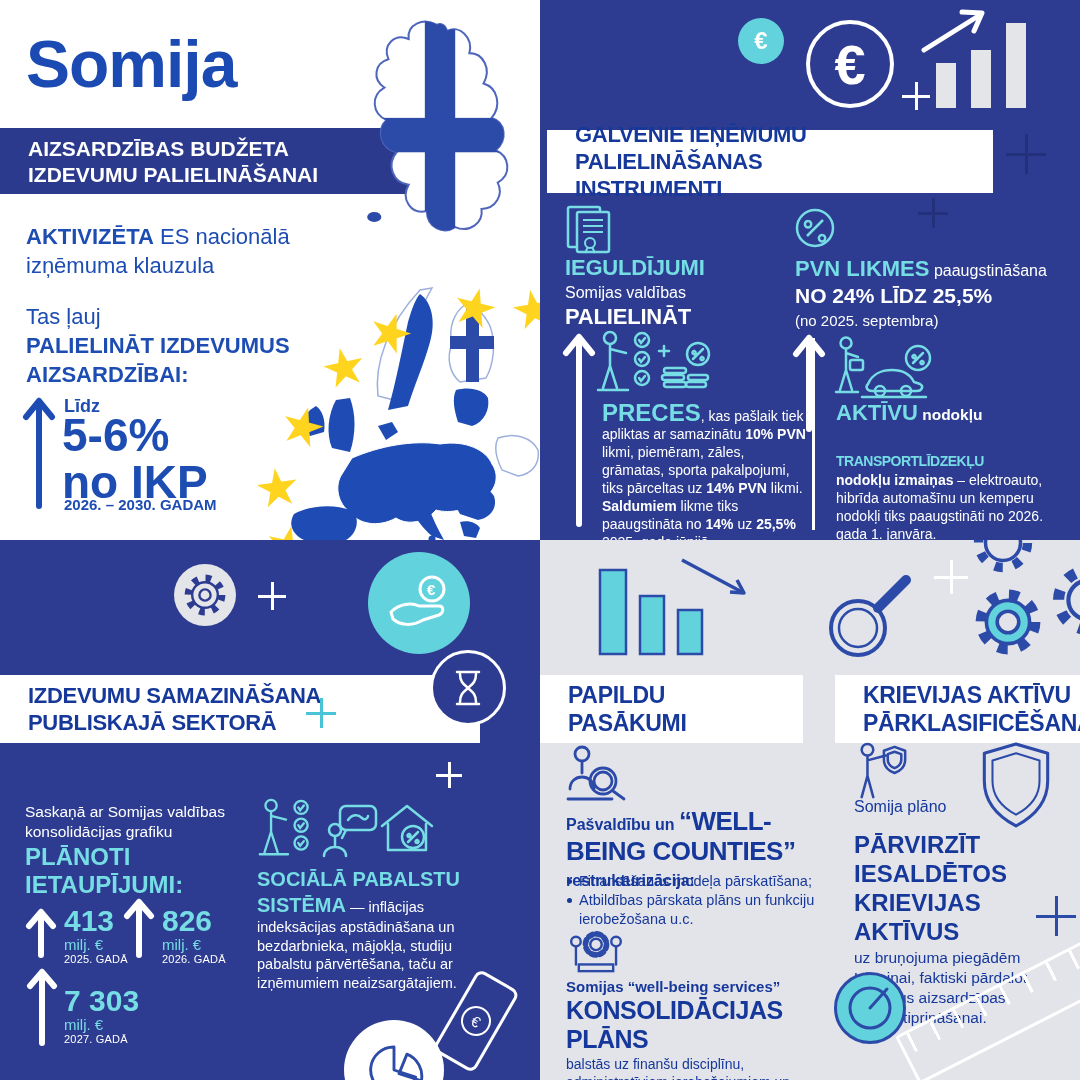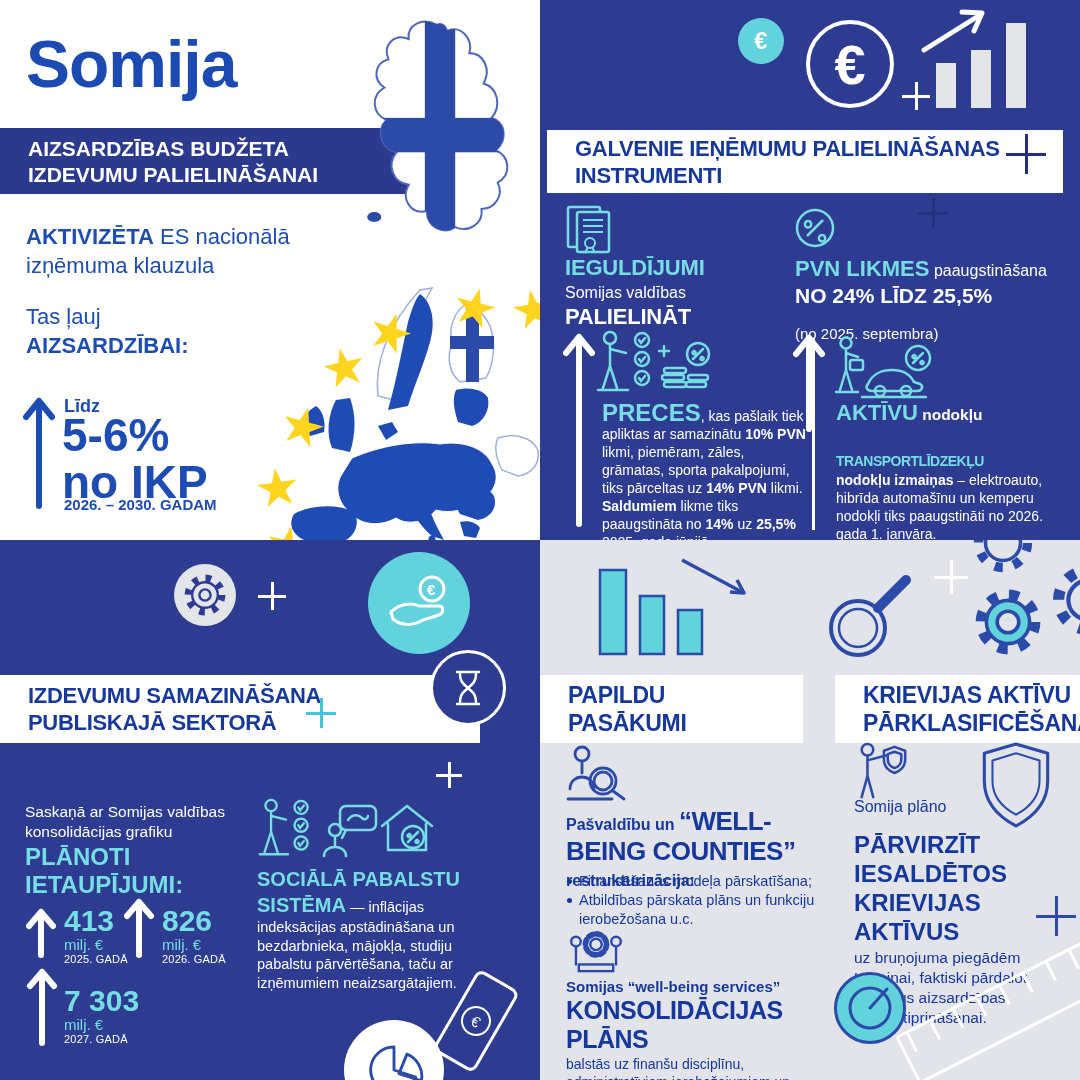--- a/index.html
+++ b/index.html
@@ -63,20 +63,21 @@
     <ellipse cx="22" cy="198" rx="7" ry="5" fill="#2c4aa8"></ellipse>
   </svg>
 
   <div class="abs tl-blue" style="left:26px;top:222px;font-size:22px;line-height:29px">
     <div><span class="b">AKTIVIZĒTA</span><span> ES nacionālā</span></div>
     <div>izņēmuma klauzula</div>
   </div>
 
   <div class="abs tl-blue" style="left:26px;top:302px;font-size:22px;line-height:29px">
     <div>Tas ļauj</div>
+    <div class="b">PALIELINĀT IZDEVUMUS</div>
     <div class="b">AIZSARDZĪBAI:</div>
   </div>
 
   <svg class="abs" style="left:22px;top:396px" width="34" height="114" viewBox="0 0 34 114">
     <path d="M17,5 L4,21 M17,5 L30,21 M17,5 L17,110" stroke="#1d4cb3" stroke-width="6" fill="none" stroke-linecap="round"></path>
   </svg>
   <div class="abs tl-blue b" style="left:64px;top:396px;font-size:18px">Līdz</div>
   <div class="abs tl-blue b" style="left:62px;top:412px;font-size:46px;line-height:47px">
     <div>5-6%</div>
     <div>no IKP</div>
@@ -126,21 +127,21 @@
     </span>
 
   <svg class="abs" style="left:382px;top:6px" width="130" height="104" viewBox="0 0 130 104">
     <rect x="14" y="57" width="20" height="45" fill="#e4e5e9"></rect>
     <rect x="49" y="44" width="20" height="58" fill="#e4e5e9"></rect>
     <rect x="84" y="17" width="20" height="85" fill="#e4e5e9"></rect>
     <path d="M2,44 L58,9" stroke="#fff" stroke-width="5" stroke-linecap="round"></path>
     <path d="M40,6 L60,7 L52,25" stroke="#fff" stroke-width="5" fill="none" stroke-linecap="round" stroke-linejoin="round"></path>
   </svg>
 
-  <div class="band" style="left:7px;top:130px;width:516px;height:63px">
+  <div class="band" style="left:7px;top:130px;width:446px;height:63px">
     <div class="h">GALVENIE IEŅĒMUMU PALIELINĀŠANAS</div>
     <div class="h">INSTRUMENTI</div>
   </div>
   <span class="plus" style="left:466px;top:134px;width:40px;height:40px;color:#23307c">
       <i></i>
       <i></i>
     </span>
   <span class="plus" style="left:378px;top:198px;width:30px;height:30px;color:#23307c">
       <i></i>
       <i></i>
@@ -195,21 +196,21 @@
 
   <div class="abs" style="left:272px;top:338px;width:3px;height:192px;background:#fff"></div>
 
   <svg class="abs" style="left:253px;top:206px" width="44" height="44" viewBox="0 0 44 44">
     <circle cx="22" cy="22" r="18" fill="none" stroke="var(--teal)" stroke-width="2.5"></circle>
     <path d="M14,30 L30,14 M15,15 a3.2,3.2 0 1 0 .1,0 M29,29 a3.2,3.2 0 1 0 .1,0" stroke="var(--teal)" stroke-width="2.5" fill="none"></path>
   </svg>
   <div class="abs" style="left:255px;top:256px;width:270px">
     <div><span class="teal b" style="font-size:22px">PVN LIKMES</span><span class="w" style="font-size:16px"> paaugstināšana</span></div>
     <div class="w b" style="font-size:21px;margin-top:2px">NO 24% LĪDZ 25,5%</div>
-    <div class="w" style="font-size:15px;margin-top:17px">(no 2025. septembra)</div>
+    <div class="w" style="font-size:15px;margin-top:4px">(no 2025. septembra)</div>
   </div>
 
   <svg class="abs" style="left:252px;top:333px" width="34" height="100" viewBox="0 0 34 100">
     <path d="M17,5 L4,21 M17,5 L30,21 M17,5 L17,96" stroke="#fff" stroke-width="6" fill="none" stroke-linecap="round"></path>
   </svg>
   <svg class="abs" style="left:294px;top:336px" width="100" height="62" viewBox="0 0 100 62">
     <g fill="none" stroke="var(--teal)" stroke-width="2.5" stroke-linecap="round">
       <circle cx="12" cy="7" r="5.5"></circle>
       <path d="M12,13 V34 M12,17 L24,21 M12,34 L6,54 M12,34 L18,54 M2,56 H24"></path>
       <rect x="16" y="24" width="13" height="10" rx="2"></rect>

